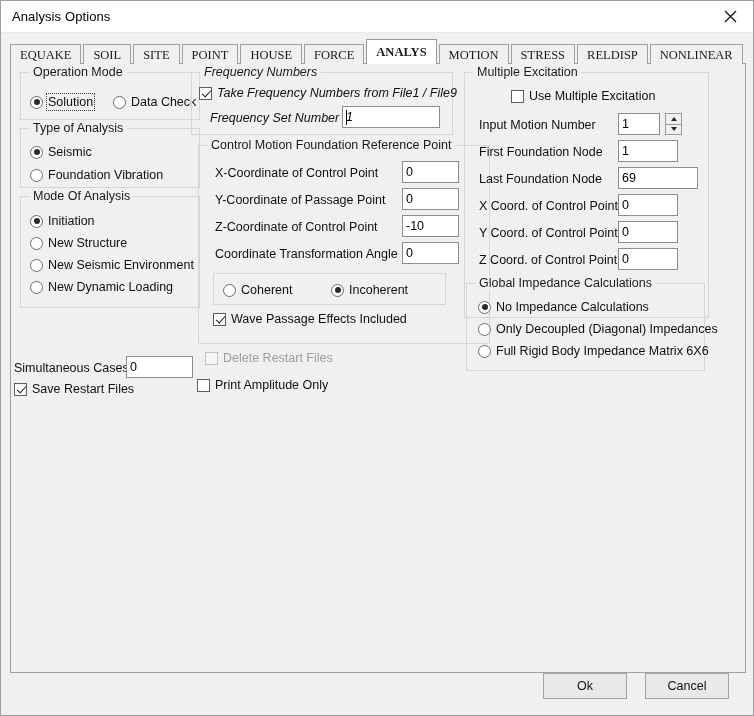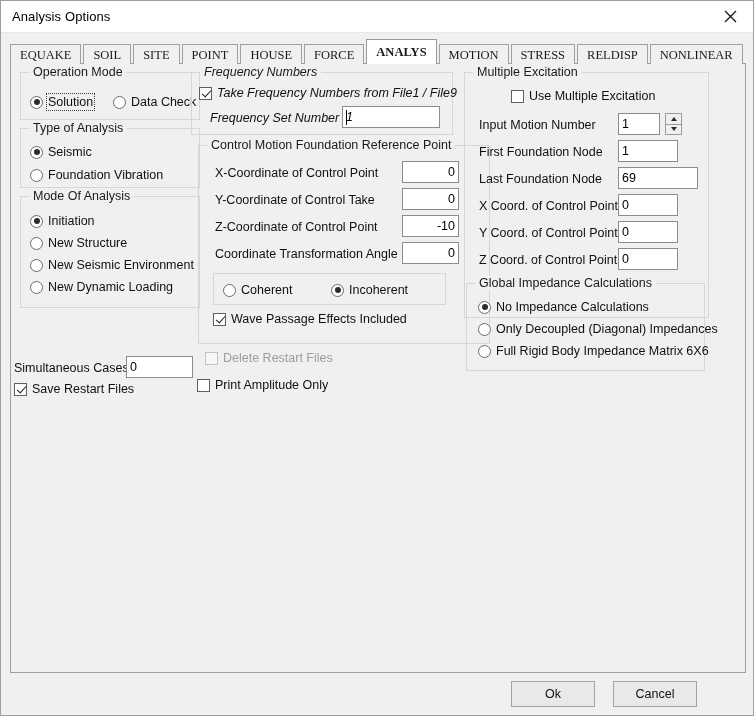--- a/index.html
+++ b/index.html
@@ -242,23 +242,22 @@
     border-left: 3.5px solid transparent;
     border-right: 3.5px solid transparent;
     border-top: 4px solid #2a2a2a;
   }
 
   
   .footer {
     height: 42px;
     min-height: 42px;
     display: flex;
-    align-items: center;
     justify-content: flex-end;
-    padding-right: 56px;
+    padding-right: 24px;
     gap: 18px;
     background: #f0f0f0;
   }
   .btn {
     width: 84px;
     height: 26px;
     background: #e9e9e9;
     border: 1px solid #a3a3a3;
     font-size: 12.5px;
     font-family: "Liberation Sans", sans-serif;
@@ -359,27 +358,27 @@
     <div class="group" style="left:180px; top:8px; width:262px; height:63px;font-style:italic;">
       <span class="legend">Frequency Numbers</span>
       <div class="ctl" style="left:7px; top:13px;">
         <span class="check-mark checked"></span>
         <span class="lbl">Take Frequency Numbers from File1 / File9</span>
       </div>
       <div class="stat-label" style="left:18px; top:38px;">Frequency Set Number</div>
       <div class="field caret" style="left:150px; top:33px; width:98px;">1</div>
     </div>
 
-    <div class="group" style="left:187px; top:81px; width:292px; height:199px;text-align:right;">
+    <div class="group" style="left:187px; top:81px; width:292px; height:199px;">
       <span class="legend">Control Motion Foundation Reference Point</span>
 
       <div class="stat-label" style="left:16px; top:20px;">X-Coordinate of Control Point</div>
       <div class="field" style="left:203px; top:15px; width:57px;">0</div>
 
-      <div class="stat-label" style="left:16px; top:47px;">Y-Coordinate of Control Take</div>
+      <div class="stat-label" style="left:16px; top:47px;">Y-Coordinate of Passage Point</div>
       <div class="field" style="left:203px; top:42px; width:57px;">0</div>
 
       <div class="stat-label" style="left:16px; top:74px;">Z-Coordinate of Control Point</div>
       <div class="field" style="left:203px; top:69px; width:57px;">-10</div>
 
       <div class="stat-label" style="left:16px; top:101px;">Coordinate Transformation Angle</div>
       <div class="field" style="left:203px; top:96px; width:57px;">0</div>
 
       <div class="group" style="left:14px; top:127px; width:233px; height:32px;">
         <div class="ctl" style="left:9px; top:9px;">

